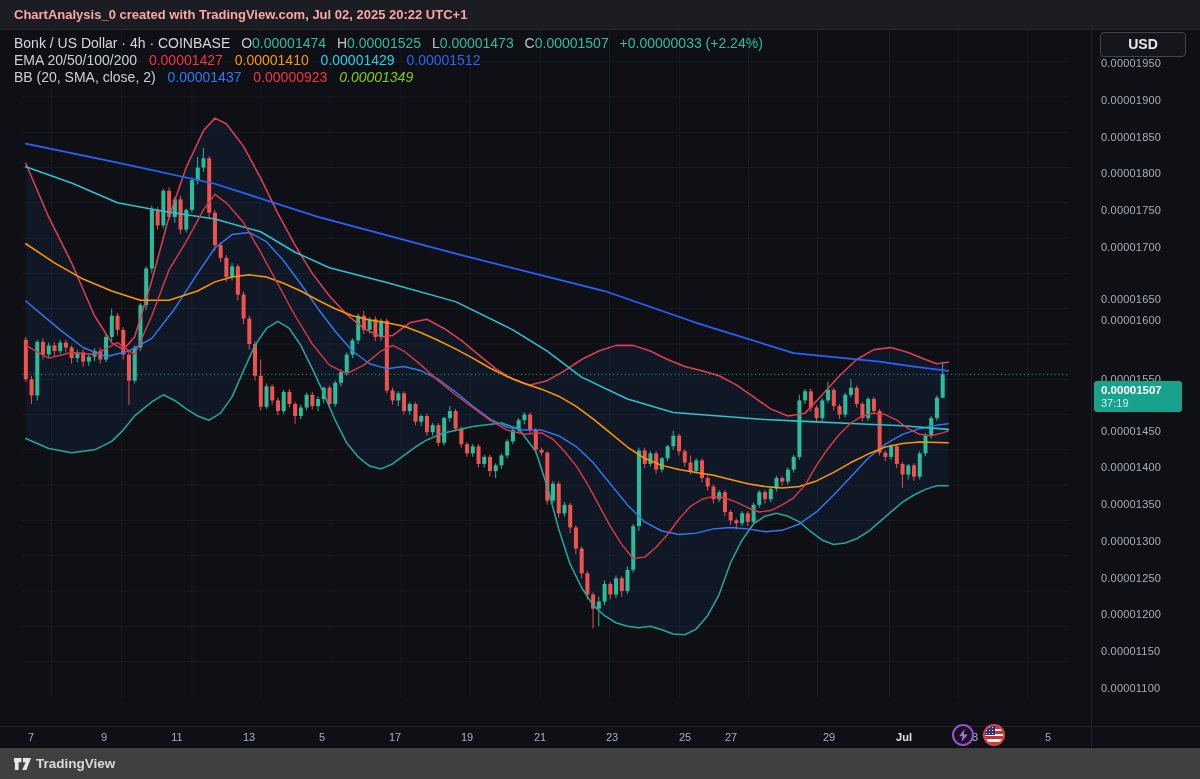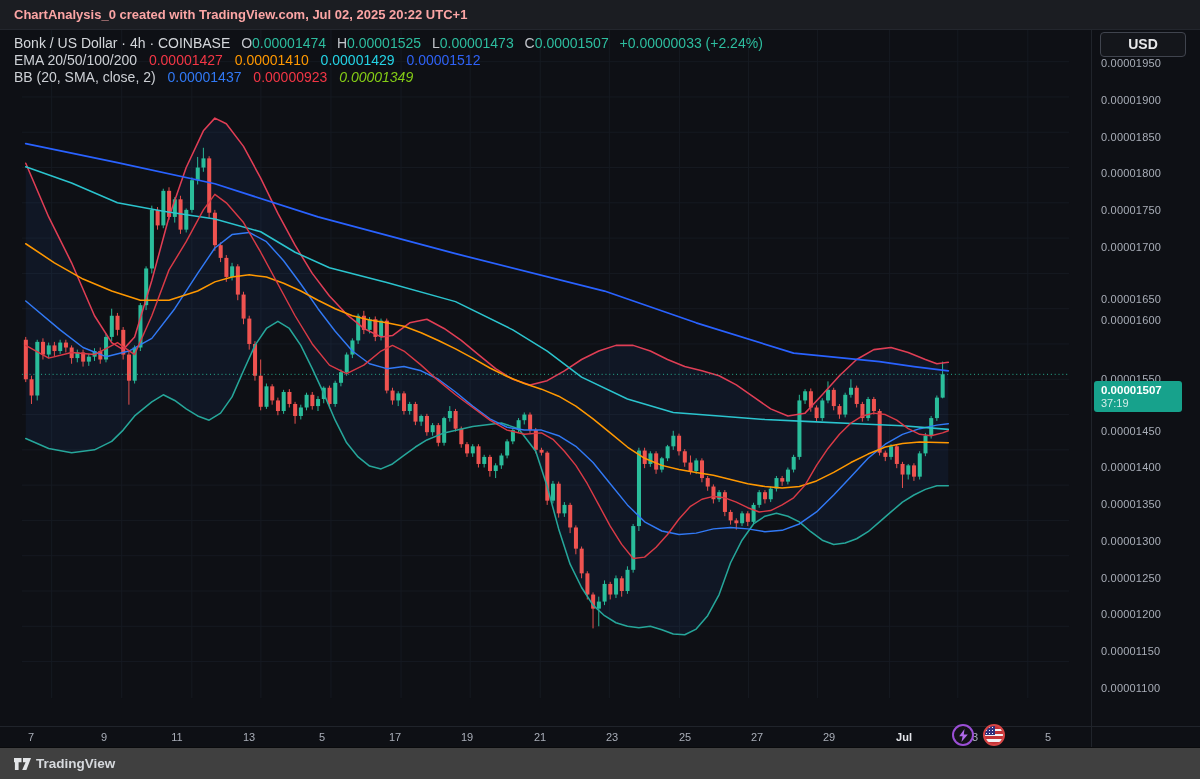--- a/index.html
+++ b/index.html
@@ -483,21 +483,21 @@
         <div class="ttick" style="left: 31px;">7</div>
         <div class="ttick" style="left: 104px;">9</div>
         <div class="ttick" style="left: 177px;">11</div>
         <div class="ttick" style="left: 249px;">13</div>
         <div class="ttick" style="left: 322px;">5</div>
         <div class="ttick" style="left: 395px;">17</div>
         <div class="ttick" style="left: 467px;">19</div>
         <div class="ttick" style="left: 540px;">21</div>
         <div class="ttick" style="left: 612px;">23</div>
         <div class="ttick" style="left: 685px;">25</div>
-        <div class="ttick" style="left: 757px;">27</div>
+        <div class="ttick" style="left: 731px;">27</div>
         <div class="ttick" style="left: 829px;">29</div>
         <div class="ttick em" style="left: 904px;">Jul</div>
         <div class="ttick" style="left: 975px;">3</div>
         <div class="ttick" style="left: 1048px;">5</div>
       </div>
 
     <div class="float-icon" id="icon-lightning">
       <svg width="11" height="13" viewBox="0 0 11 13">
         <path d="M6.5 0 L1.2 7.2 H4.6 L3.4 13 L9.8 5.4 H5.8 Z" fill="#b06ae8"></path>
       </svg>

